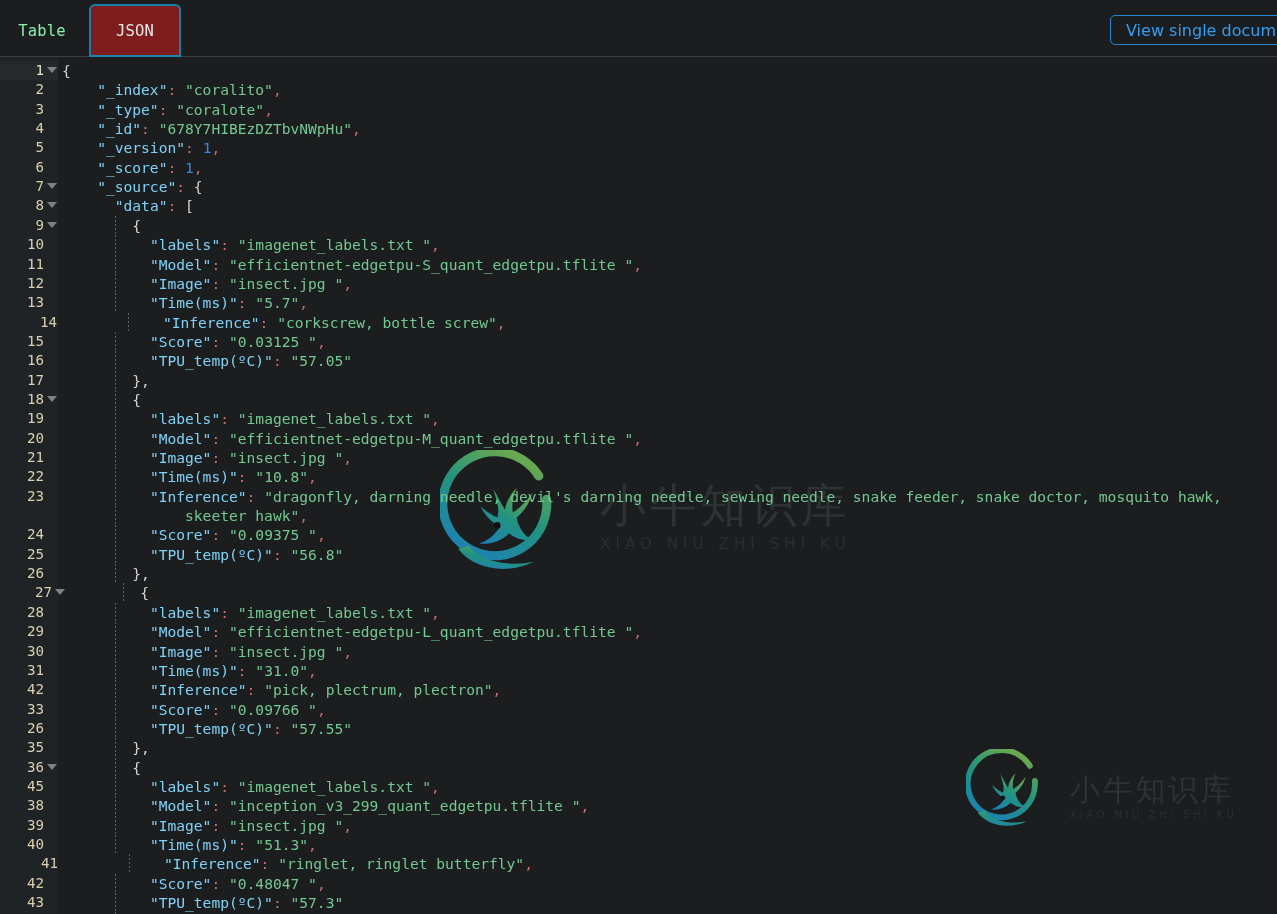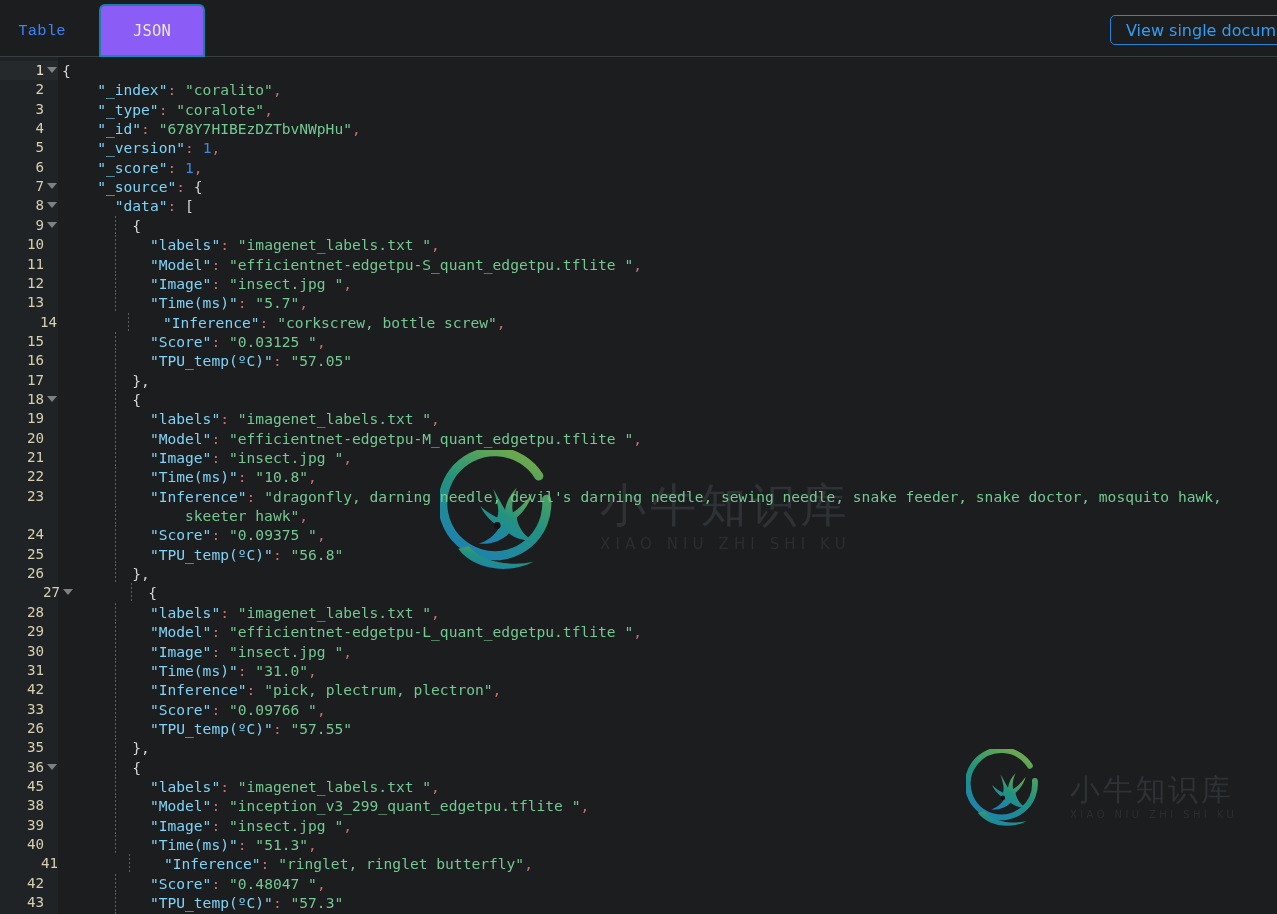--- a/index.html
+++ b/index.html
@@ -34,28 +34,27 @@
     justify-content: center;
     font-family: "DejaVu Sans Mono", "Liberation Mono", monospace;
     font-size: 15.5px;
     letter-spacing: 0.2px;
     cursor: pointer;
     user-select: none;
   }
   .tab-table {
     left: 0px;
     width: 84px;
-    color: #3b82f6;
-    font-family: Liberation Mono, monospace;
+    color: #86efac;
   }
   .tab-json {
-    left: 99px;
-    width: 106px;
+    left: 89px;
+    width: 92px;
     color: #e8e8e8;
-    background: #8b5cf6;
+    background: #7f1d1d;
     border: 2px solid #1a7fa8;
     border-bottom: 3px solid #1b86b3;
     border-top-left-radius: 6px;
     border-top-right-radius: 6px;
   }
   .viewdoc-btn {
     position: absolute;
     left: 1110px;
     top: 15px;
     height: 30px;
@@ -239,21 +238,21 @@
         <div class="row" style="position: absolute; left: 0px; top: 332.95px; width: 1277px;"><div class="ln">18</div><div class="fold"></div><div class="iguide" style="left: 114.74px;"></div><div class="code" style="left: 132.32px;"><span class="t-brace">{</span></div></div>
         <div class="row" style="position: absolute; left: 0px; top: 352.3px; width: 1277px;"><div class="ln">19</div><div class="iguide" style="left: 114.74px;"></div><div class="code" style="left: 149.9px;"><span class="t-key">"labels"</span><span class="t-punc">:</span><span class=""> </span><span class="t-str">"imagenet_labels.txt "</span><span class="t-punc">,</span></div></div>
         <div class="row" style="position: absolute; left: 0px; top: 371.65px; width: 1277px;"><div class="ln">20</div><div class="iguide" style="left: 114.74px;"></div><div class="code" style="left: 149.9px;"><span class="t-key">"Model"</span><span class="t-punc">:</span><span class=""> </span><span class="t-str">"efficientnet-edgetpu-M_quant_edgetpu.tflite "</span><span class="t-punc">,</span></div></div>
         <div class="row" style="position: absolute; left: 0px; top: 391px; width: 1038px;"><div class="ln">21</div><div class="iguide" style="left: 114.74px;"></div><div class="code" style="left: 149.9px;"><span class="t-key">"Image"</span><span class="t-punc">:</span><span class=""> </span><span class="t-str">"insect.jpg "</span><span class="t-punc">,</span></div></div>
         <div class="row" style="position: absolute; left: 0px; top: 410.35px; width: 1277px;"><div class="ln">22</div><div class="iguide" style="left: 114.74px;"></div><div class="code" style="left: 149.9px;"><span class="t-key">"Time(ms)"</span><span class="t-punc">:</span><span class=""> </span><span class="t-str">"10.8"</span><span class="t-punc">,</span></div></div>
         <div class="row" style="position: absolute; left: 0px; top: 429.7px; width: 1277px;"><div class="ln">23</div><div class="iguide" style="left: 114.74px;"></div><div class="code" style="left: 149.9px;"><span class="t-key">"Inference"</span><span class="t-punc">:</span><span class=""> </span><span class="t-str">"dragonfly, darning needle, devil's darning needle, sewing needle, snake feeder, snake doctor, mosquito hawk,</span></div></div>
         <div class="row" style="position: absolute; left: 0px; top: 449.05px; width: 1277px;"><div class="iguide" style="left: 114.74px;"></div><div class="code" style="left: 185.06px;"><span class="t-str">skeeter hawk"</span><span class="t-punc">,</span></div></div>
         <div class="row" style="position: absolute; left: 0px; top: 468.4px; width: 1277px;"><div class="ln">24</div><div class="iguide" style="left: 114.74px;"></div><div class="code" style="left: 149.9px;"><span class="t-key">"Score"</span><span class="t-punc">:</span><span class=""> </span><span class="t-str">"0.09375 "</span><span class="t-punc">,</span></div></div>
         <div class="row" style="position: absolute; left: 0px; top: 487.75px; width: 1277px;"><div class="ln">25</div><div class="iguide" style="left: 114.74px;"></div><div class="code" style="left: 149.9px;"><span class="t-key">"TPU_temp(ºC)"</span><span class="t-punc">:</span><span class=""> </span><span class="t-str">"56.8"</span></div></div>
         <div class="row" style="position: absolute; left: 0px; top: 507.1px; width: 1277px;"><div class="ln">26</div><div class="iguide" style="left: 114.74px;"></div><div class="code" style="left: 132.32px;"><span class="t-brace">},</span></div></div>
-        <div class="row" style="position: absolute; left: 16px; top: 526.45px; width: 1095px;"><div class="ln">27</div><div class="fold"></div><div class="iguide" style="left: 114.74px;"></div><div class="code" style="left: 132.32px;"><span class="t-brace">{</span></div></div>
+        <div class="row" style="position: absolute; left: 8px; top: 526.45px; width: 1095px;"><div class="ln">27</div><div class="fold"></div><div class="iguide" style="left: 114.74px;"></div><div class="code" style="left: 132.32px;"><span class="t-brace">{</span></div></div>
         <div class="row" style="position: absolute; left: 0px; top: 545.8px; width: 1277px;"><div class="ln">28</div><div class="iguide" style="left: 114.74px;"></div><div class="code" style="left: 149.9px;"><span class="t-key">"labels"</span><span class="t-punc">:</span><span class=""> </span><span class="t-str">"imagenet_labels.txt "</span><span class="t-punc">,</span></div></div>
         <div class="row" style="position: absolute; left: 0px; top: 565.15px; width: 1277px;"><div class="ln">29</div><div class="iguide" style="left: 114.74px;"></div><div class="code" style="left: 149.9px;"><span class="t-key">"Model"</span><span class="t-punc">:</span><span class=""> </span><span class="t-str">"efficientnet-edgetpu-L_quant_edgetpu.tflite "</span><span class="t-punc">,</span></div></div>
         <div class="row" style="position: absolute; left: 0px; top: 584.5px; width: 1277px;"><div class="ln">30</div><div class="iguide" style="left: 114.74px;"></div><div class="code" style="left: 149.9px;"><span class="t-key">"Image"</span><span class="t-punc">:</span><span class=""> </span><span class="t-str">"insect.jpg "</span><span class="t-punc">,</span></div></div>
         <div class="row" style="position: absolute; left: 0px; top: 603.85px; width: 1277px;"><div class="ln">31</div><div class="iguide" style="left: 114.74px;"></div><div class="code" style="left: 149.9px;"><span class="t-key">"Time(ms)"</span><span class="t-punc">:</span><span class=""> </span><span class="t-str">"31.0"</span><span class="t-punc">,</span></div></div>
         <div class="row" style="position: absolute; left: 0px; top: 623.2px; width: 1277px;"><div class="ln">42</div><div class="iguide" style="left: 114.74px;"></div><div class="code" style="left: 149.9px;"><span class="t-key">"Inference"</span><span class="t-punc">:</span><span class=""> </span><span class="t-str">"pick, plectrum, plectron"</span><span class="t-punc">,</span></div></div>
         <div class="row" style="position: absolute; left: 0px; top: 642.55px; width: 1270px;"><div class="ln">33</div><div class="iguide" style="left: 114.74px;"></div><div class="code" style="left: 149.9px;"><span class="t-key">"Score"</span><span class="t-punc">:</span><span class=""> </span><span class="t-str">"0.09766 "</span><span class="t-punc">,</span></div></div>
         <div class="row" style="position: absolute; left: 0px; top: 661.9px; width: 1277px;"><div class="ln">26</div><div class="iguide" style="left: 114.74px;"></div><div class="code" style="left: 149.9px;"><span class="t-key">"TPU_temp(ºC)"</span><span class="t-punc">:</span><span class=""> </span><span class="t-str">"57.55"</span></div></div>
         <div class="row" style="position: absolute; left: 0px; top: 681.25px; width: 1277px;"><div class="ln">35</div><div class="iguide" style="left: 114.74px;"></div><div class="code" style="left: 132.32px;"><span class="t-brace">},</span></div></div>
         <div class="row" style="position: absolute; left: 0px; top: 700.6px; width: 1277px;"><div class="ln">36</div><div class="fold"></div><div class="iguide" style="left: 114.74px;"></div><div class="code" style="left: 132.32px;"><span class="t-brace">{</span></div></div>
         <div class="row" style="position: absolute; left: 0px; top: 719.95px; width: 1277px;"><div class="ln">45</div><div class="iguide" style="left: 114.74px;"></div><div class="code" style="left: 149.9px;"><span class="t-key">"labels"</span><span class="t-punc">:</span><span class=""> </span><span class="t-str">"imagenet_labels.txt "</span><span class="t-punc">,</span></div></div>

